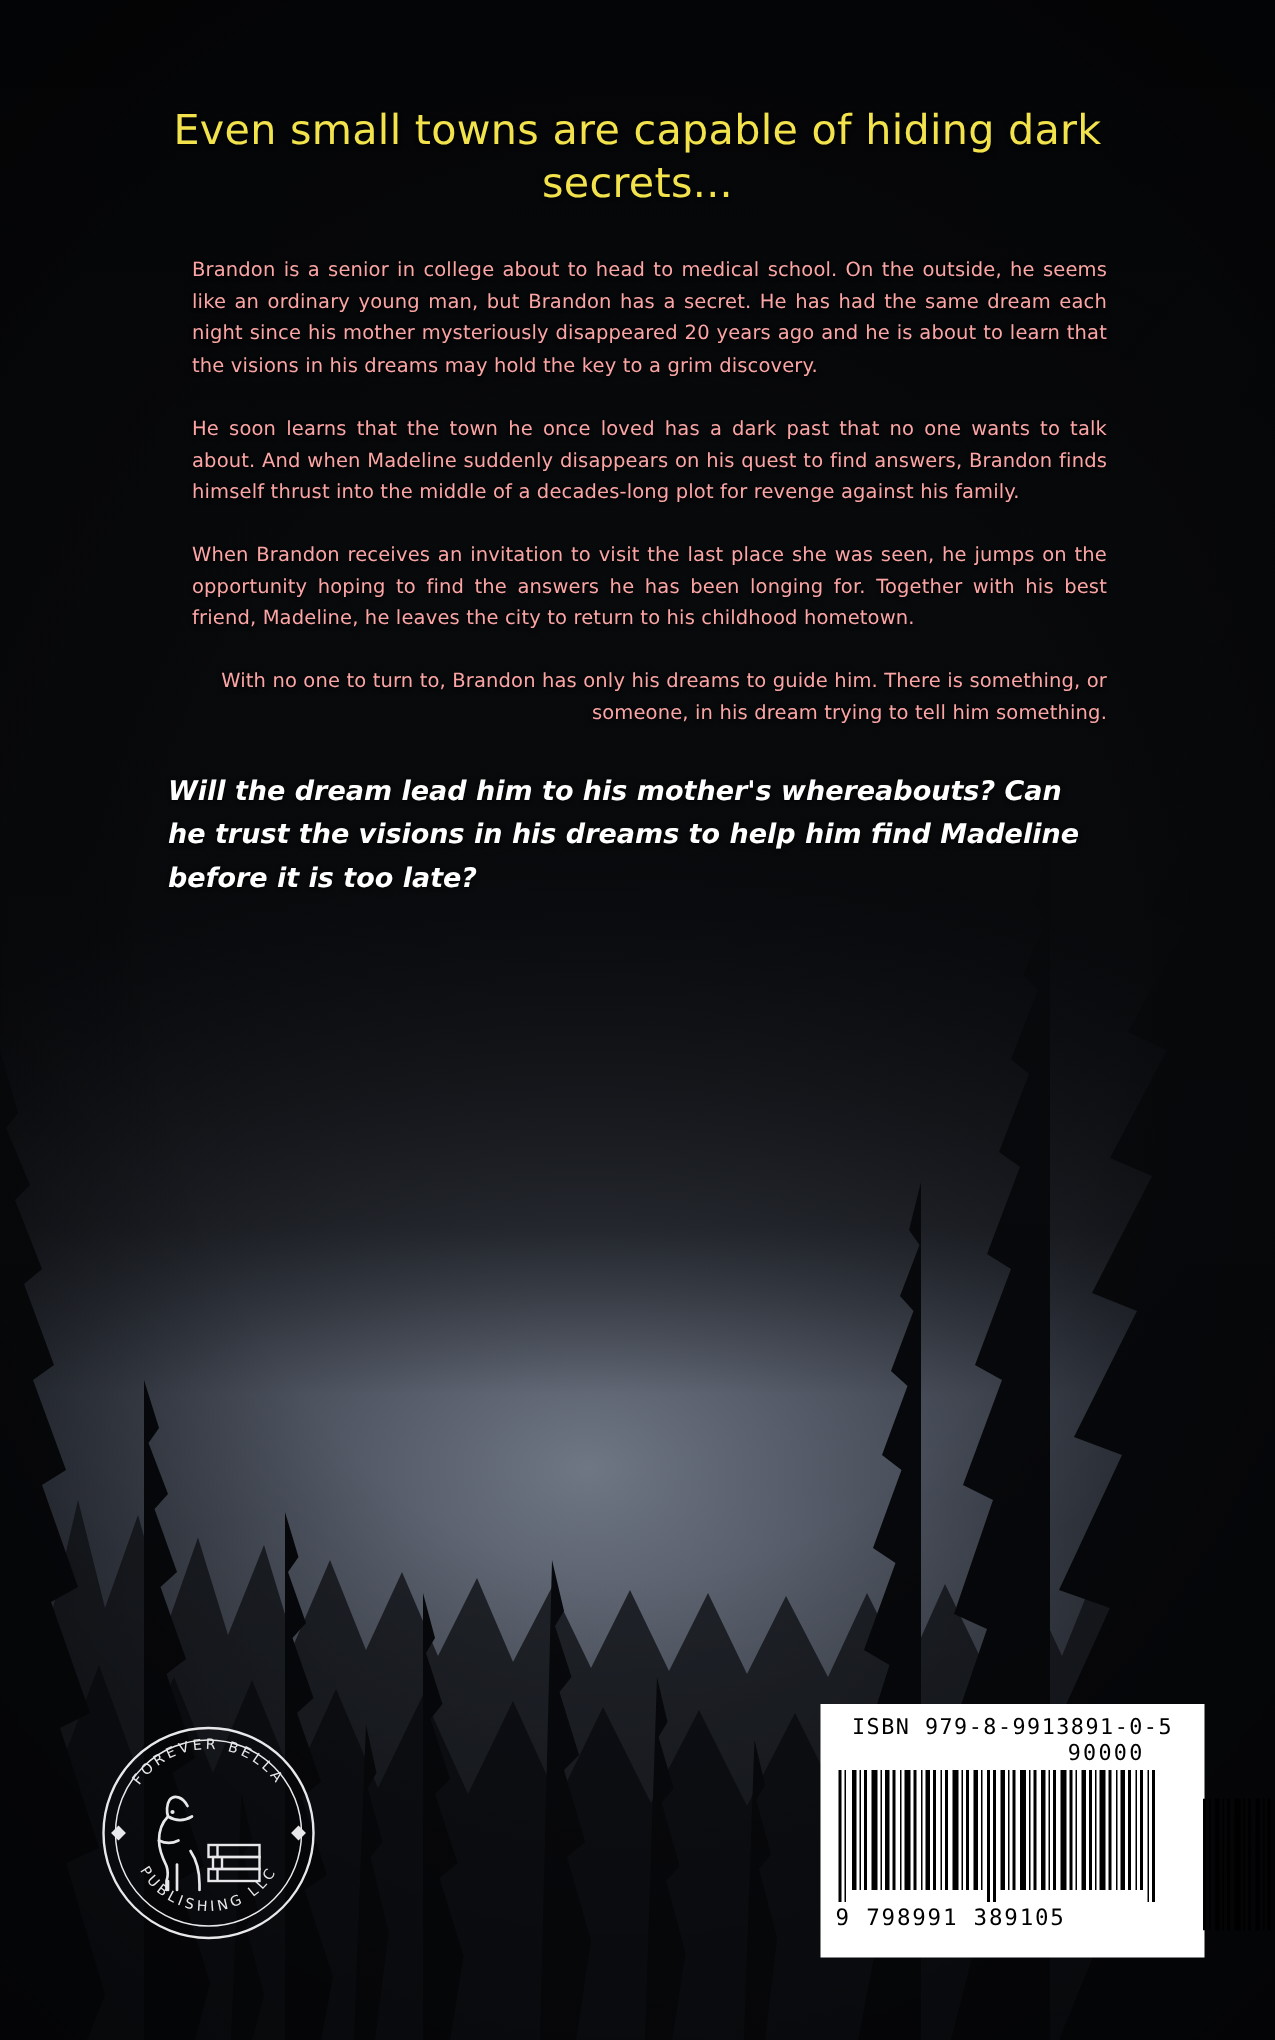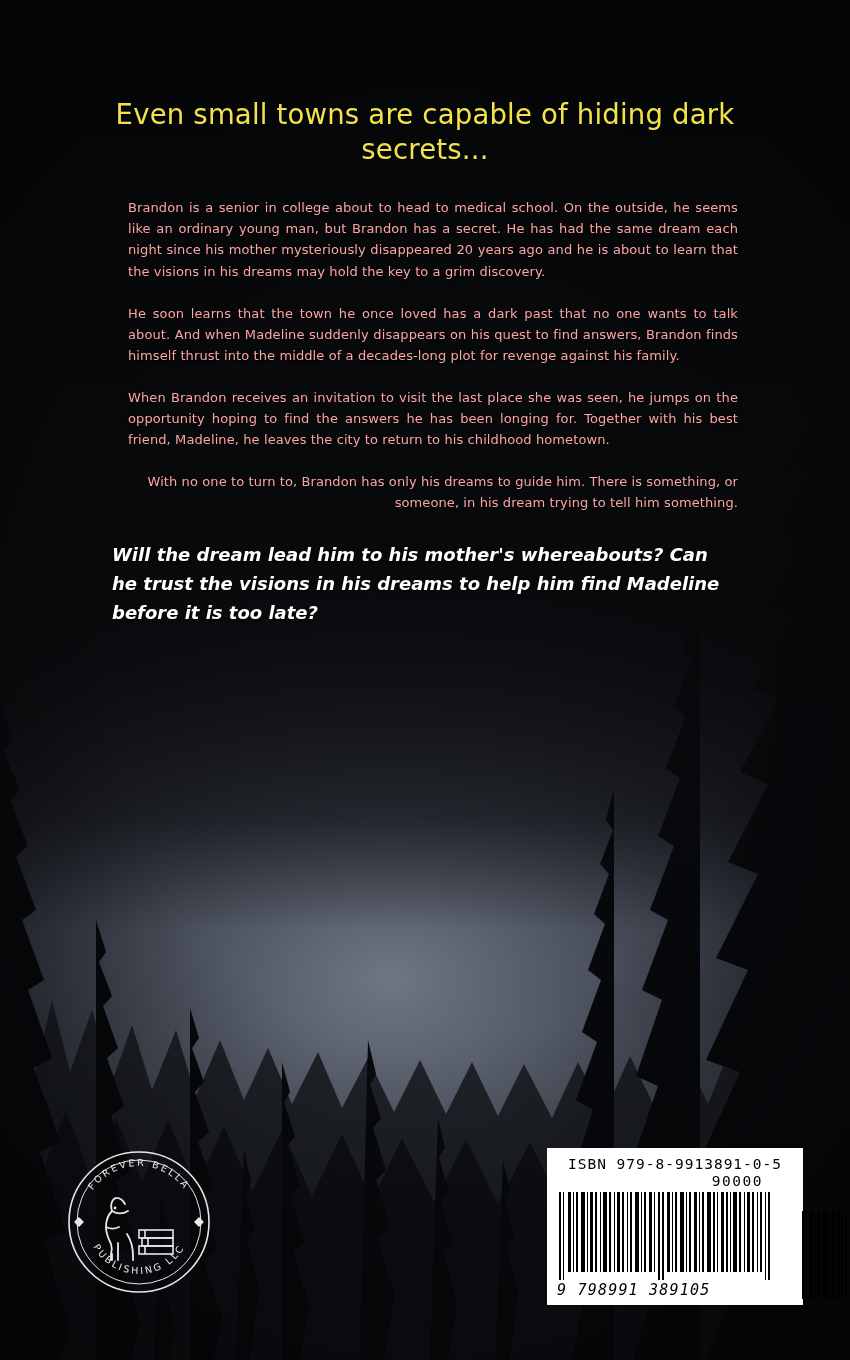--- a/index.html
+++ b/index.html
@@ -54,21 +54,21 @@
     left: 0; right: 0; bottom: 0;
     height: 1360px;
     pointer-events: none;
   }
   .trees svg { display: block; width: 100%; height: 100%; }
 
   
   .content {
     position: absolute;
     left: 0; top: 0; right: 0;
-    padding: 97px 112px 0 112px;
+    padding: 70px 112px 0 112px;
     box-sizing: border-box;
   }
   .tagline {
     color: #f2e34c;
     font-size: 27.5px;
     line-height: 1.28;
     text-align: center;
     font-weight: 400;
     letter-spacing: 0.2px;
     margin: 0 0 30px 0;
@@ -108,21 +108,21 @@
   }
   .logo svg { display: block; }
 
   
   .barcode-box {
     position: absolute;
     right: 47px;
     bottom: 55px;
     width: 256px;
     background: #ffffff;
-    padding: 8px 10px 6px 10px;
+    padding: 8px 10px 18px 10px;
     box-sizing: border-box;
   }
   .isbn-text {
     font-family: "DejaVu Sans Mono", monospace;
     font-size: 14.5px;
     color: #000;
     letter-spacing: 1px;
     text-align: center;
     white-space: nowrap;
   }
@@ -133,21 +133,20 @@
     letter-spacing: 1.5px;
     text-align: right;
     padding-right: 30px;
     margin-top: 1px;
   }
   .bars-row {
     display: flex;
     align-items: flex-end;
     gap: 24px;
     margin-top: 3px;
-    font-style: italic;
   }
   .bars-main { flex: 0 0 220px; }
   .bars-addon { flex: 0 0 62px; }
   .bars-svg { display: block; width: 100%; height: 88px; }
   .ean-digits {
     font-family: "DejaVu Sans Mono", monospace;
     font-size: 15px;
     color: #000;
     letter-spacing: 1.2px;
     margin-top: 1px;

